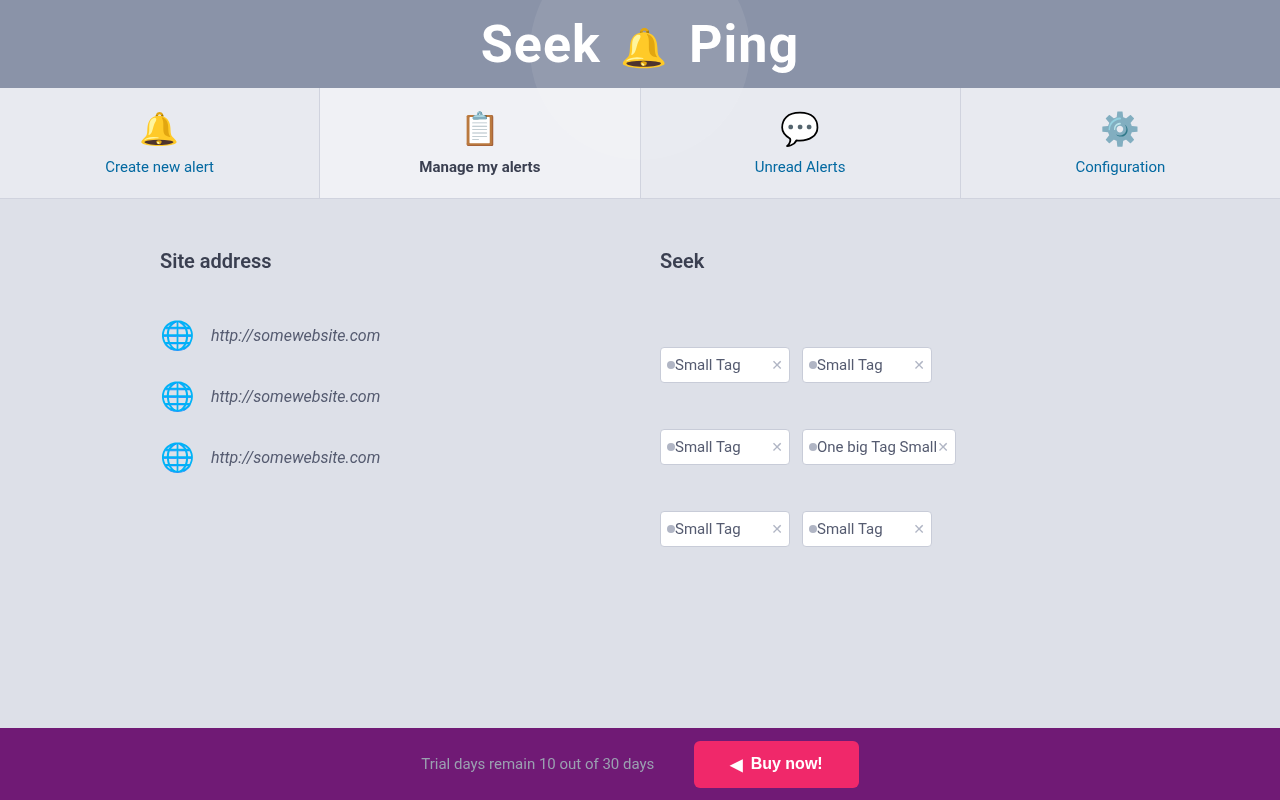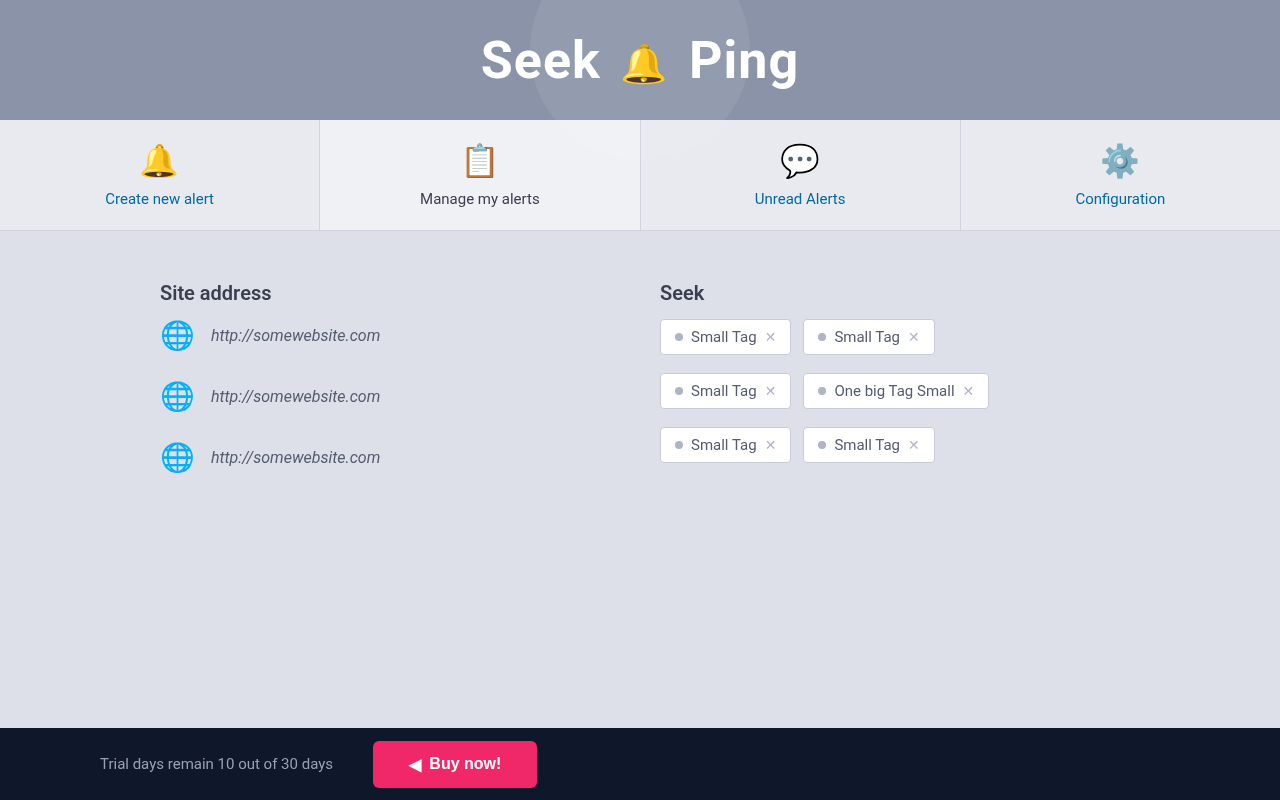--- a/index.html
+++ b/index.html
@@ -7,21 +7,21 @@
       font-family: -apple-system, BlinkMacSystemFont, 'Segoe UI', Roboto, sans-serif;
       background: #dde0e8;
       width: 1280px;
       height: 800px;
       overflow: hidden;
     }
 
     
     .header {
       background: #8a93a8;
-      height: 120px;
+      height: 88px;
       display: flex;
       align-items: center;
       justify-content: center;
       position: relative;
     }
     .header-circle {
       position: absolute;
       width: 220px;
       height: 220px;
       border-radius: 50%;
@@ -66,39 +66,39 @@
       font-size: 32px;
       color: #9aa0b0;
     }
     .nav-tab.active .nav-tab-icon { color: #9aa0b0; }
     .nav-tab-label {
       font-size: 15px;
       color: #0369a1;
     }
     .nav-tab.active .nav-tab-label {
       color: #3a3f50;
-      font-weight: 400;
+      font-weight: 700;
     }
 
     
     .main-content {
       padding: 50px 160px 40px 160px;
     }
 
     .content-grid {
       display: grid;
       grid-template-columns: 1fr 1fr;
       gap: 40px;
     }
 
     .section-title {
       font-size: 20px;
       font-weight: 600;
       color: #3a3f50;
-      margin-bottom: 14px;
+      margin-bottom: 46px;
     }
 
     
     .site-list {
       display: flex;
       flex-direction: column;
       gap: 28px;
       margin-top: 10px;
     }
     .site-item {
@@ -124,28 +124,29 @@
       margin-top: 10px;
     }
     .tags-row {
       display: flex;
       gap: 12px;
       flex-wrap: wrap;
     }
     .tag {
       display: flex;
       align-items: center;
-      gap: 8px;
+      gap: 0;
       border: 1.5px solid #c8ccd8;
       border-radius: 4px;
-      padding: 8px 14px;
+      padding: 8px 6px;
       background: #fff;
       color: #555b70;
       font-size: 15px;
       min-width: 130px;
+      margin-top: 28px;
     }
     .tag-dot {
       width: 8px;
       height: 8px;
       border-radius: 50%;
       background: #b0b5c4;
       flex-shrink: 0;
     }
     .tag-text {
       flex: 1;
@@ -157,24 +158,24 @@
       font-weight: 400;
     }
 
     
     .footer-bar {
       position: fixed;
       bottom: 0;
       left: 0;
       width: 1280px;
       height: 72px;
-      background: #0f172a;
-      display: flex;
-      align-items: center;
-      justify-content: flex-start;
+      background: #701a75;
+      display: flex;
+      align-items: center;
+      justify-content: center;
       padding: 0 100px;
       gap: 40px;
     }
     .trial-text {
       font-size: 15px;
       color: #9aa0b0;
     }
     .buy-button {
       background: #f0286a;
       color: #fff;

